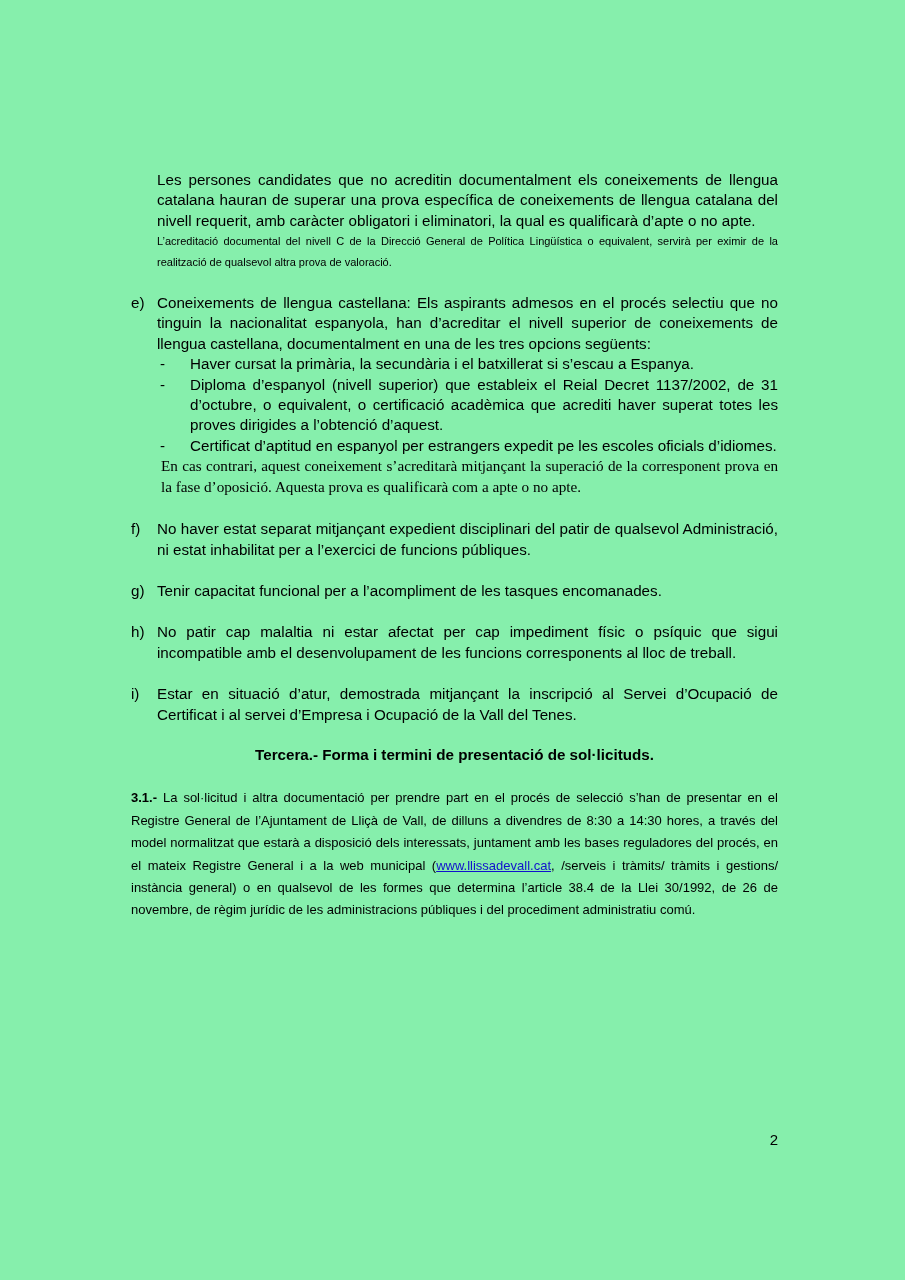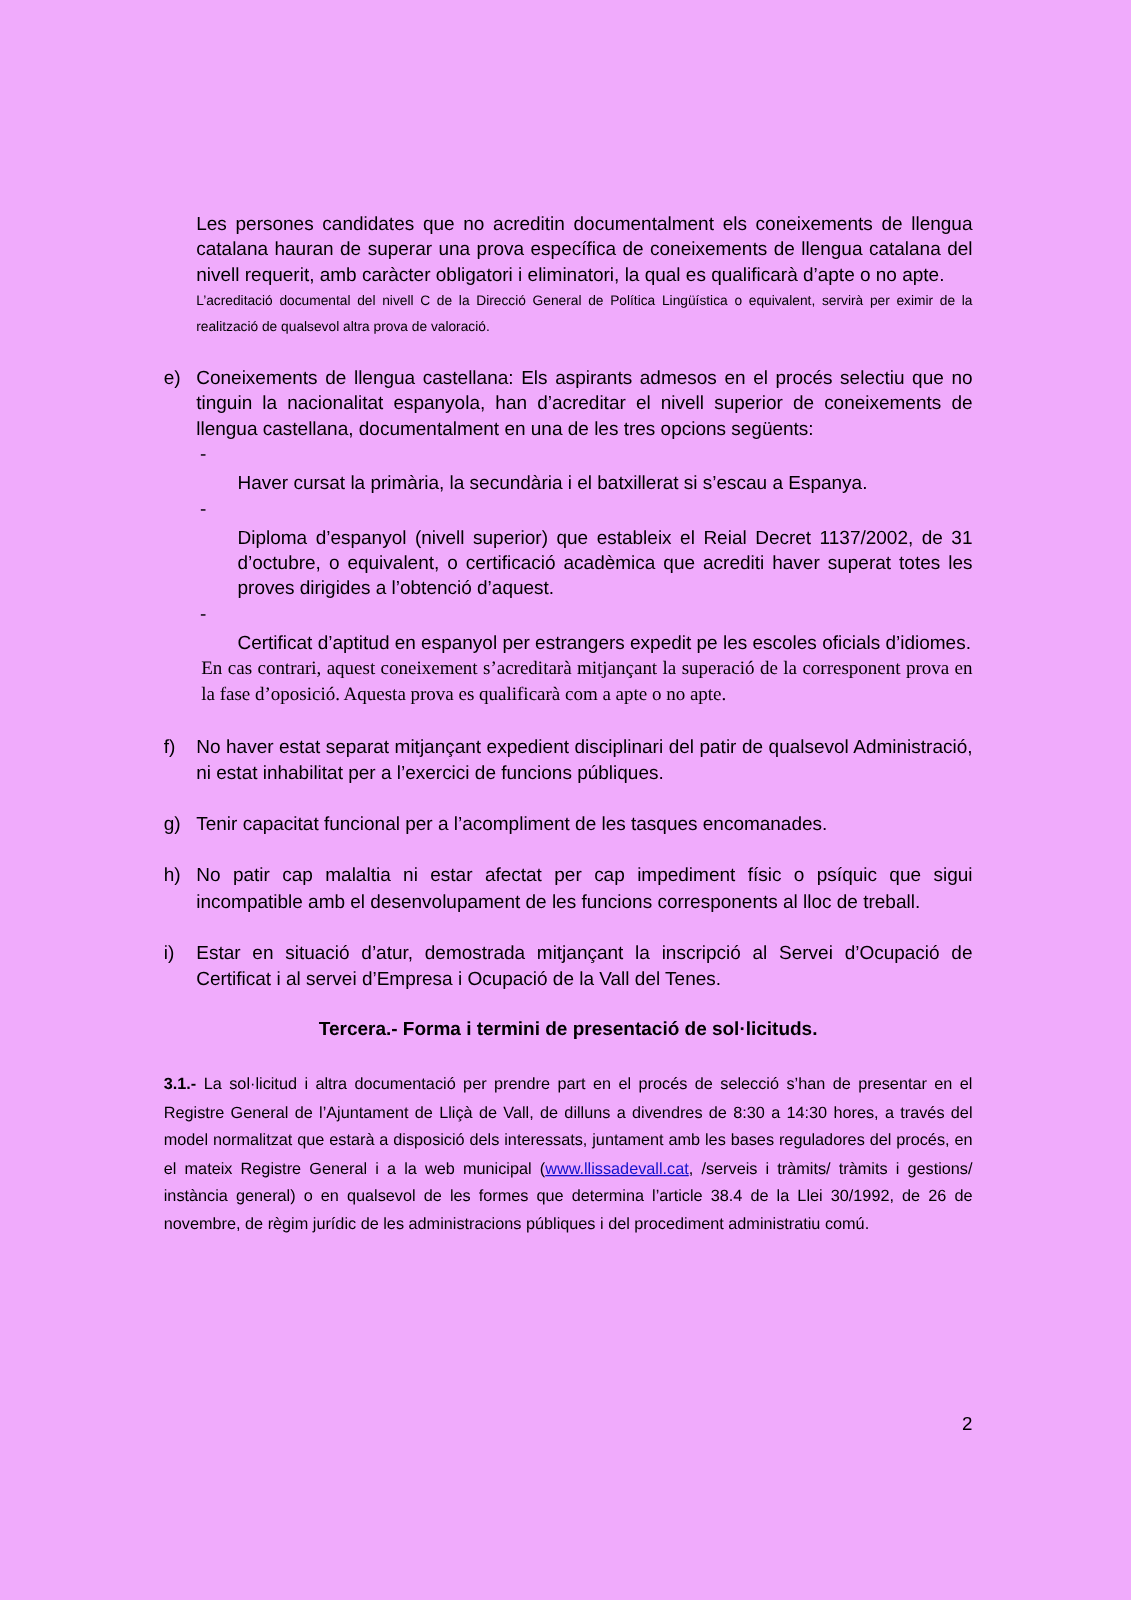--- a/index.html
+++ b/index.html
@@ -14,21 +14,21 @@
     color: #000000;
     position: relative;
     overflow: hidden;
   }
 
   .page {
     position: absolute;
     left: 0; top: 0;
     width: 905px;
     height: 1280px;
-    background: #f0abfc;
+    background: #86efac;
   }
 
   
   .content {
     position: absolute;
     left: 131px;
     top: 170px;
     width: 647px;
   }
 
@@ -79,21 +79,20 @@
     line-height: 20.4px;
   }
   .dli .dmk {
     width: 30px;
     flex: 0 0 30px;
   }
   .dli .dbd {
     flex: 1 1 auto;
     text-align: justify;
     text-justify: inter-word;
-    margin-top: 23px;
   }
   .subnote {
     margin-left: 30px;
     font-size: 15.2px;
     line-height: 20.4px;
     text-align: justify;
     text-justify: inter-word;
     font-family: Liberation Serif, serif;
   }
 

